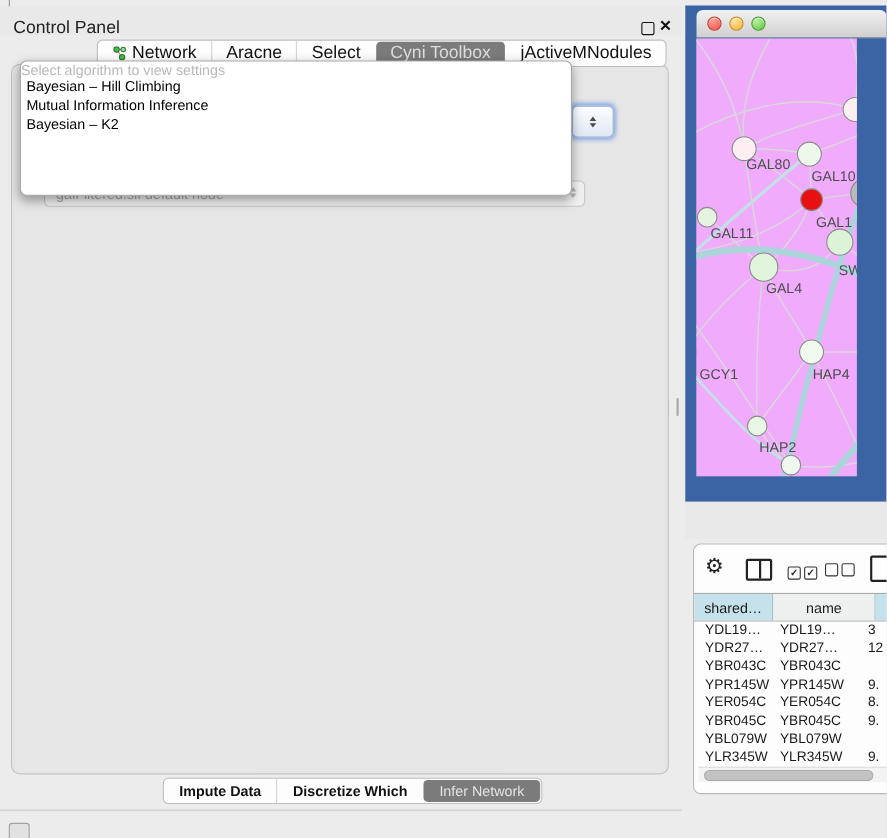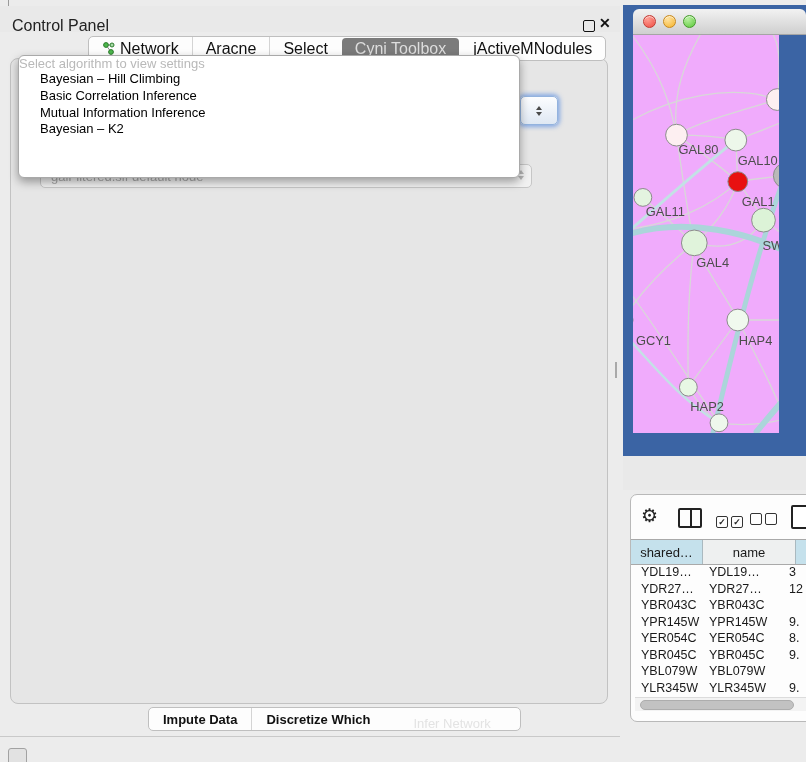--- a/index.html
+++ b/index.html
@@ -45,27 +45,27 @@
   
   .attr-list{position:absolute;background:#fff;border:1px solid #bdbdbd;overflow:hidden}
   .attr-item{height:17px;line-height:17px;background:#3e6fc9;color:#fff;font-size:12.5px;padding-left:6px}
   .attr-partial{height:9px;background:#3e6fc9}
   .list-scroll{position:absolute;width:9px;background:#3e6fc9}
   .list-scroll .th{position:absolute;left:1px;width:7px;background:#d4d4d4;border-radius:4px}
   .btn{position:absolute;border:1px solid #a6a6a6;border-radius:5px;background:linear-gradient(#ffffff,#e4e4e4);font-size:13px;display:flex;align-items:center;justify-content:center;box-shadow:0 1px 1px rgba(0,0,0,.15)}
   .bottom-tabs{left:148px;top:707px;height:22px;background:#fdfdfd;border:1px solid #bfbfbf;border-radius:5px;display:flex;z-index:2}
   .btab{display:flex;align-items:center;padding:0 14px;font-size:13px;font-weight:bold;color:#111}
   .btab + .btab{border-left:1px solid #d4d4d4}
-  .btab.selected{background:#7b7b7b;color:#e3e3e3;border-radius:4px;margin:15px;font-weight:normal;border-left:none}
+  .btab.selected{background:#7b7b7b;color:#e3e3e3;border-radius:4px;margin:1px;font-weight:normal;border-left:none}
   .hub-arrow{display:inline-block;width:0;height:0;border-top:6px solid transparent;border-bottom:6px solid transparent;border-left:8px solid #111;vertical-align:middle;margin-left:8px}
   .down-arrow{display:inline-block;width:0;height:0;border-left:6px solid transparent;border-right:6px solid transparent;border-top:8px solid #111;vertical-align:middle;margin-left:6px}
   
   .popup{left:18px;top:55px;width:500px;height:121px;background:#fff;border:1px solid #a9a9a9;border-radius:6px;box-shadow:0 4px 10px rgba(0,0,0,.35);z-index:50;overflow:hidden}
   .popup-hint{height:15px;color:#b9b9b9;font-size:13px;line-height:15px}
-  .pitem{font-size:13px;line-height:16.8px;padding-left:21px;color:#000;white-space:nowrap}
+  .pitem{font-size:13px;line-height:16.8px;padding-left:5px;color:#000;white-space:nowrap}
   .pitem.bold{font-weight:bold}
   .focus-combo{left:520px;top:96px;width:36px;height:27px;border:1px solid #93b3de;border-radius:5px;background:linear-gradient(#fcfdff,#dfe8f3);box-shadow:0 0 4px 2px rgba(96,146,226,.7);z-index:10}
   .ghost-combo{left:40px;top:164px;width:480px;height:22px;border:1px solid #c6c6c6;border-radius:5px;background:#f1f1f1;color:#a8a8a8;font-size:13px;display:flex;align-items:center;padding-left:10px;z-index:4}
   
   .grip{left:606px;top:362px;width:7px;height:16px;border-left:2px solid #a9a9a9;border-right:2px solid #a9a9a9}
   .net-frame{left:623px;top:5px;width:183px;height:451px;background:#3b64a4;z-index:1}
   .mac-titlebar{left:633px;top:9px;width:173px;height:25px;border-radius:6px 6px 0 0;background:linear-gradient(#f2f2f2,#cfcfcf);border-bottom:1px solid #a5a5a5;z-index:2}
   .light{position:absolute;top:6px;width:13px;height:13px;border-radius:50%;box-shadow:inset 0 1px 1px rgba(255,255,255,.7)}
   .net-canvas{left:633px;top:35px;width:146px;height:398px;background:#f0abfc;overflow:hidden;z-index:2}
   .tp-strip{left:623px;top:456px;width:183px;height:34px;background:#e9e9e9}
@@ -139,21 +139,20 @@
   <span class="arrows" style="position:absolute;left:50%;top:50%;transform:translate(-50%,-50%);display:flex;flex-direction:column;gap:2px">
     <span class="tri-up"></span>
       <span class="tri-down"></span>
   </span>
 </div>
 
 <div class="abs popup">
   <div class="popup-hint">Select algorithm to view settings</div>
   <div id="popup-items">
       <div class="pitem">Bayesian – Hill Climbing</div>
-      <div class="pitem">Basic Correlation Inference</div>
       <div class="pitem">Mutual Information Inference</div>
       <div class="pitem">Bayesian – K2</div>
     </div>
 </div>
 
 <div class="group" style="left:16px;top:199px;width:582px;height:470px">
   <div class="legend" style="color:#222">Cyni Algorithm Settings</div>
 </div>
 
 <div class="sb-track-v" style="left:582px;top:204px;width:14px;height:458px">

